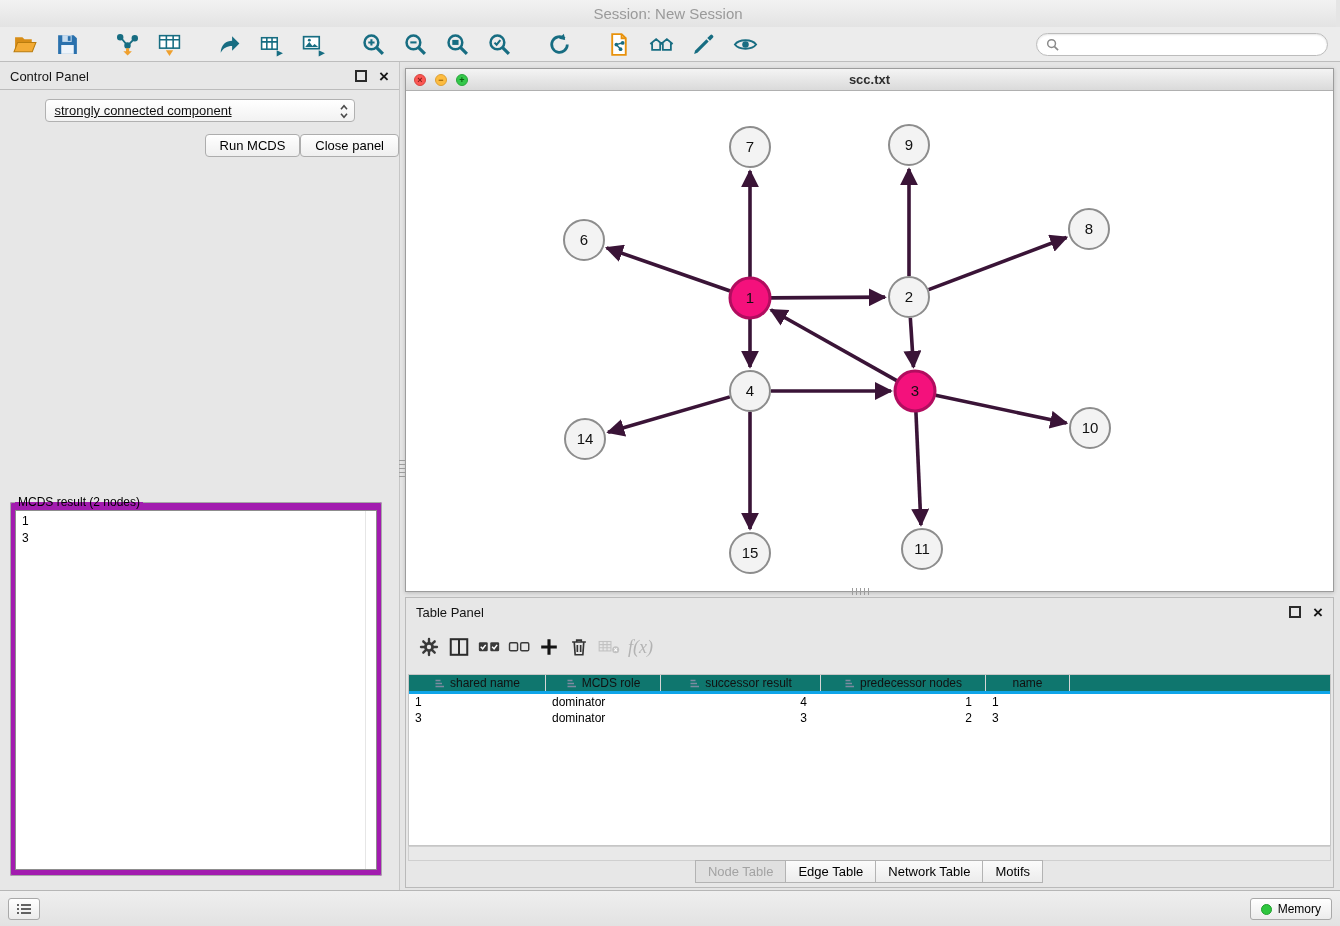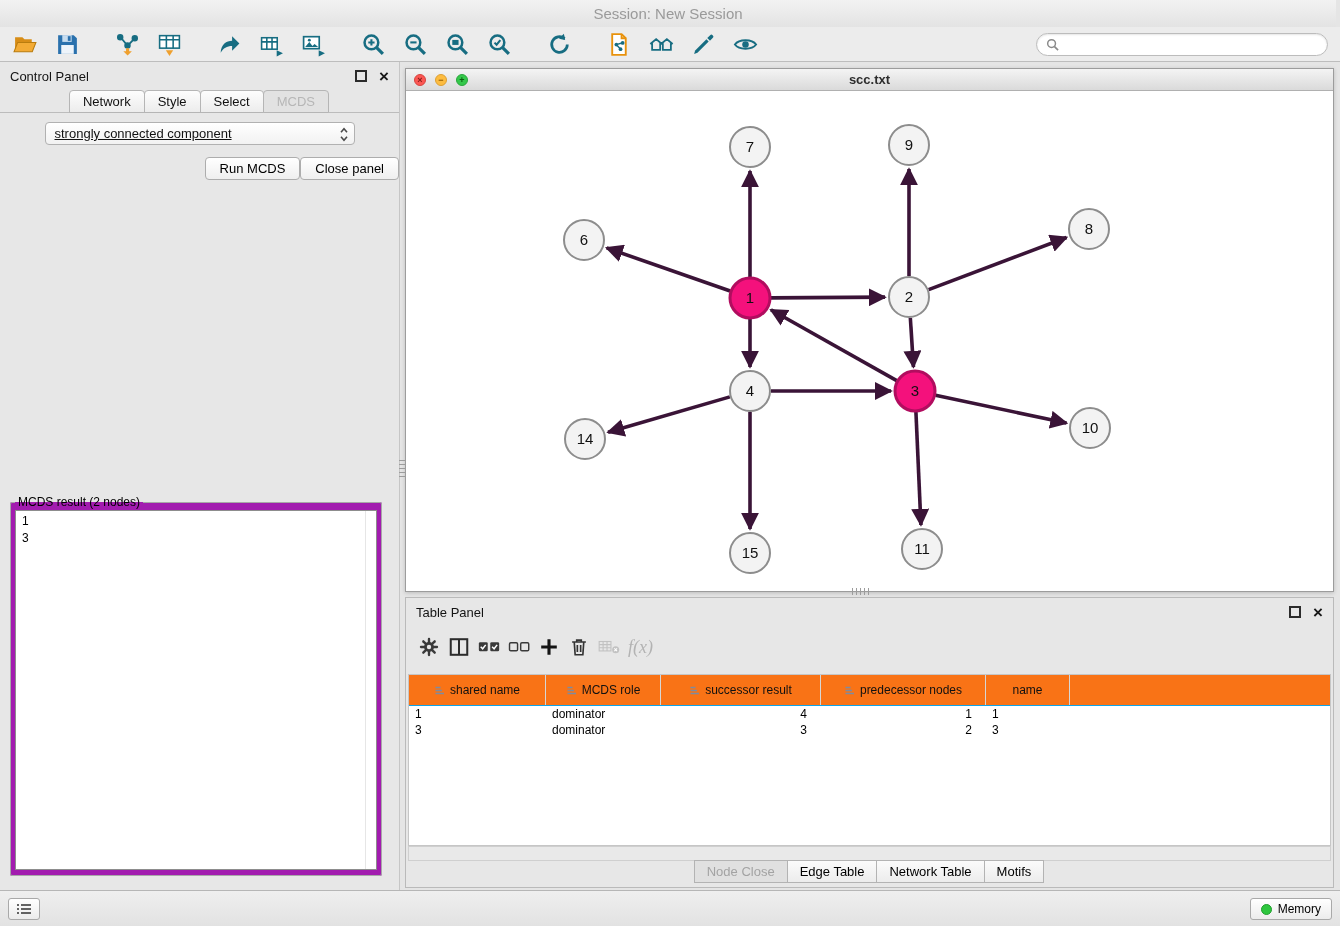--- a/index.html
+++ b/index.html
@@ -86,21 +86,21 @@
   .tp-toolbar { position:absolute; left:12px; top:32px; height:34px;
     display:flex; align-items:center; gap:8px; }
   .tp-btn { display:inline-flex; align-items:center; justify-content:center;
     border:none; background:none; padding:0; cursor:pointer; }
   .tp-btn svg { width:22px; height:22px; }
   .fx-label { font-family:"Liberation Serif",serif; font-style:italic;
     font-size:18px; color:#b3b3b3; }
   .tp-table { position:absolute; left:2px; right:2px; top:76px; height:172px;
     background:#fff; border:1px solid #c6c6c6; overflow:hidden; }
   .thead { display:grid; grid-template-columns:137px 115px 160px 165px 84px 1fr;
-    background:#f97316; border-bottom:1px solid #0ea5e9; height:31px; }
+    background:#0f766e; border-bottom:3px solid #0ea5e9; height:19px; }
   .th { display:flex; align-items:center; justify-content:center; gap:5px;
     font-size:12px; color:#111; border-right:1px solid #d6d6d6; cursor:pointer; }
   .th.filler { border-right:none; cursor:default; }
   .trow { display:grid; grid-template-columns:137px 115px 160px 165px 84px 1fr;
     height:16px; align-items:center; font-size:12px; color:#000; cursor:default; }
   .tcell { padding-left:6px; overflow:hidden; white-space:nowrap; }
   .tcell.c2, .tcell.c3 { text-align:right; padding-right:14px; padding-left:0; }
   .hscroll { position:absolute; left:2px; right:2px; top:248px; height:15px;
     background:#e9e9e9; border:1px solid #cfcfcf; }
   .tp-tabs { position:absolute; left:0; right:0; bottom:4px; display:flex; justify-content:center; }
@@ -257,26 +257,20 @@
     <input class="search-input" value="" style="">
   </div>
 </div>
 
 <div class="control-panel">
   <div class="panel-head">
     <span>Control Panel</span>
     <span class="spacer"></span>
     <button class="float-btn"></button>
     <button class="close-btn">×</button>
-  </div>
-  <div class="cp-tabs">
-    <div class="tab">Network</div>
-    <div class="tab">Style</div>
-    <div class="tab">Select</div>
-    <div class="tab current-disabled">MCDS</div>
   </div>
   <div class="cp-tabline"></div>
 
   <div class="dropdown">
     <span>strongly connected component</span>
     <span class="dd-arrows">
       <svg width="10" height="17" viewBox="0 0 10 17">
           <path d="M2 6.2L5 2.8 8 6.2" fill="none" stroke="#4a4a4a" stroke-width="1.6"></path>
           <path d="M2 10.8L5 14.2 8 10.8" fill="none" stroke="#4a4a4a" stroke-width="1.6"></path>
         </svg>
@@ -465,21 +459,21 @@
           <div class="tcell c2">3</div>
           <div class="tcell c3">2</div>
           <div class="tcell c4">3</div>
           <div class="tcell"></div>
         </div>
       </div>
   </div>
   <div class="hscroll"></div>
 
   <div class="tp-tabs">
-    <div class="ttab current">Node Close</div>
+    <div class="ttab current">Node Table</div>
     <div class="ttab">Edge Table</div>
     <div class="ttab">Network Table</div>
     <div class="ttab">Motifs</div>
   </div>
 </div>
 
 <div class="statusbar">
   <button class="menu-btn">
     <svg width="16" height="12" viewBox="0 0 16 12">
         <path d="M1 2h2M5 2h10M1 6h2M5 6h10M1 10h2M5 10h10" stroke="#333" stroke-width="1.6"></path>

